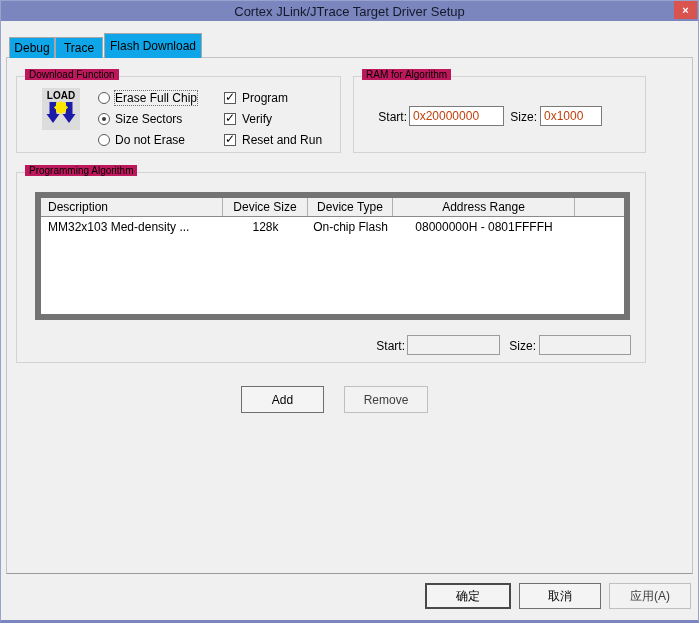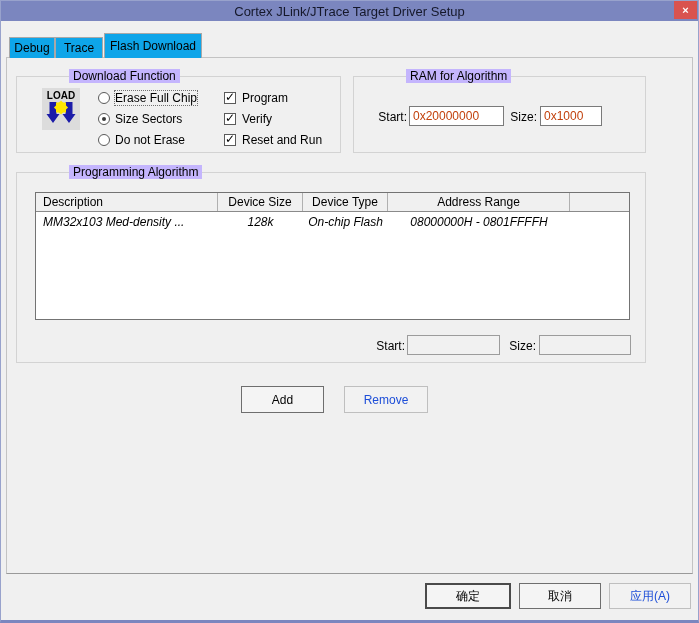--- a/index.html
+++ b/index.html
@@ -17,21 +17,21 @@
   
   .tab{position:absolute;background:#0ea5e9;border:1px solid #a8a8a8;border-bottom:none;
     display:flex;align-items:center;justify-content:center;font-size:12px;z-index:2;}
   #tab-debug{left:8px;top:36px;width:46px;height:21px;}
   #tab-trace{left:54px;top:36px;width:48px;height:21px;}
   #tab-flash{left:103px;top:32px;width:98px;height:25px;z-index:4;}
   #tabpage{position:absolute;left:5px;top:56px;width:687px;height:517px;
     border:1px solid #c3c3c3;border-bottom:1px solid #9a9a9a;background:#f0f0f0;z-index:1;}
   
   .groupbox{position:absolute;border:1px solid #d3d3d3;z-index:3;}
-  .legend{position:absolute;top:-8px;left:8px;background:#c4b5fd;padding:0 4px;font-size:12px;white-space:nowrap;margin-left:44px;}
+  .legend{position:absolute;top:-8px;left:8px;background:#be185d;padding:0 4px;font-size:10px;white-space:nowrap;}
   #grp-download{left:15px;top:75px;width:325px;height:77px;}
   #grp-ram{left:352px;top:75px;width:293px;height:77px;}
   #grp-prog{left:15px;top:171px;width:630px;height:191px;}
   
   #loadicon{position:absolute;left:25px;top:11px;width:38px;height:42px;background:#dcdcdc;}
   
   .ctl-row{position:absolute;display:flex;align-items:center;height:16px;}
   .radio-circle{width:12px;height:12px;border:1px solid #5a5a5a;border-radius:50%;background:#fff;
     margin-right:5px;position:relative;flex:none;}
   .radio-circle.selected::after{content:"";position:absolute;left:3px;top:3px;width:4px;height:4px;border-radius:50%;background:#3a3a3a;}
@@ -39,38 +39,38 @@
     position:relative;flex:none;}
   .checkbox-box.checked::after{content:"✓";position:absolute;left:0px;top:-3px;font-size:12px;font-weight:bold;color:#000;}
   .focus-dotted{outline:1px dotted #707070;}
   
   .txtinput{position:absolute;height:20px;border:1px solid #7a7a7a;background:#fff;font-size:12px;
     padding:1px 3px;color:#c2410c;}
   .txtinput:disabled,.txtinput.disabled{background:#f1f1f1;border:1px solid #9c9c9c;color:#6e6e6e;}
   .fldlabel{position:absolute;height:16px;font-size:12px;text-align:right;white-space:nowrap;}
   
   #table{position:absolute;left:18px;top:19px;width:595px;height:128px;background:#fff;
-    border:1px solid #737373;display:flex;flex-direction:column;}
+    border:6px solid #737373;display:flex;flex-direction:column;}
   #thead{display:flex;height:19px;background:#f0f0f0;border-bottom:1px solid #8a8a8a;flex:none;}
   .th{border-right:1px solid #b0b0b0;display:flex;align-items:center;justify-content:center;
     font-size:12px;padding:0 4px;overflow:hidden;white-space:nowrap;}
   .th:first-child{justify-content:flex-start;padding-left:7px;}
   .th:last-child{border-right:none;flex:1;}
   .trow{display:flex;height:19px;align-items:center;background:#fff;}
-  .td{font-size:12px;padding:0 4px;white-space:nowrap;overflow:hidden;display:flex;align-items:center;justify-content:center;font-style:italic;}
+  .td{font-size:12px;padding:0 4px;white-space:nowrap;overflow:hidden;display:flex;align-items:center;justify-content:center;}
   .td:first-child{justify-content:flex-start;padding-left:7px;}
   .c-desc{width:182px;flex:none;}
   .c-size{width:85px;flex:none;}
   .c-type{width:85px;flex:none;}
   .c-addr{width:182px;flex:none;}
   
   .btn{position:absolute;background:#f4f4f4;border:1px solid #6e6e6e;font-size:12px;
     display:flex;align-items:center;justify-content:center;cursor:default;color:#000;}
   .btn-default{border:2px solid #4a4a4a;}
-  .btn-disabled{border:1px solid #bfbfbf;color:#1d4ed8;background:#f2f2f2;}
+  .btn-disabled{border:1px solid #bfbfbf;color:#404040;background:#f2f2f2;}
   #btn-add{left:240px;top:385px;width:83px;height:27px;z-index:3;}
   #btn-remove{left:343px;top:385px;width:84px;height:27px;z-index:3;}
   #btn-ok{left:424px;top:582px;width:86px;height:26px;}
   #btn-cancel{left:518px;top:582px;width:82px;height:26px;}
   #btn-apply{left:608px;top:582px;width:82px;height:26px;}
 </style>
 </head>
 <body>
 
 <div id="window">

